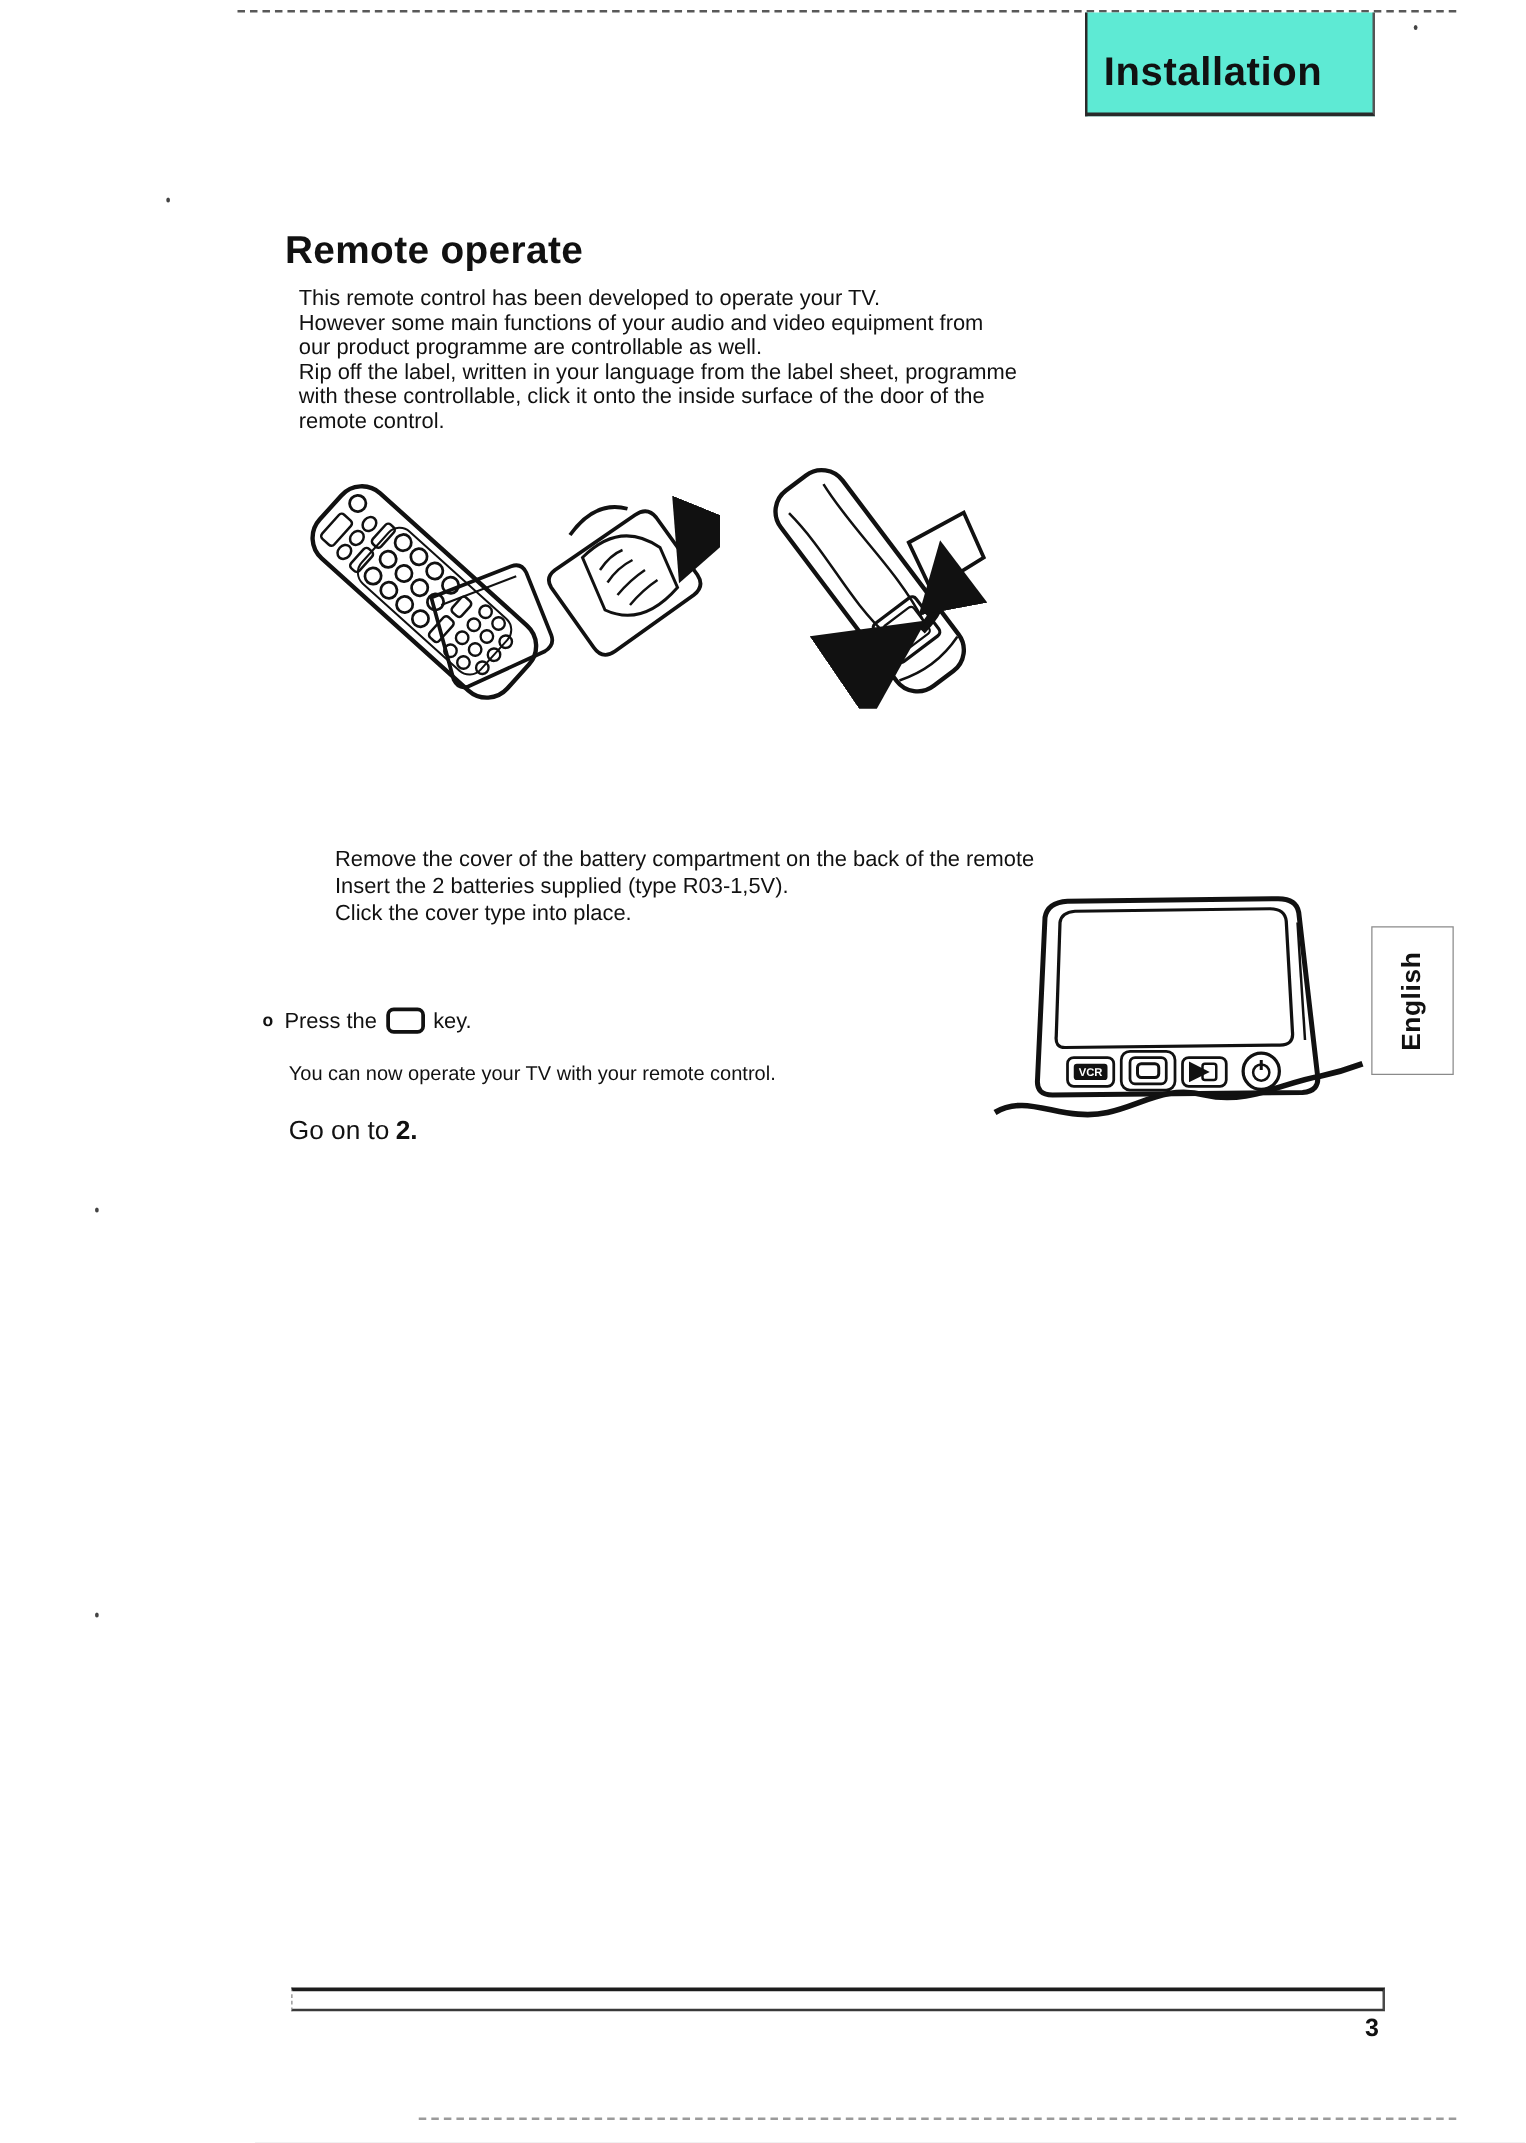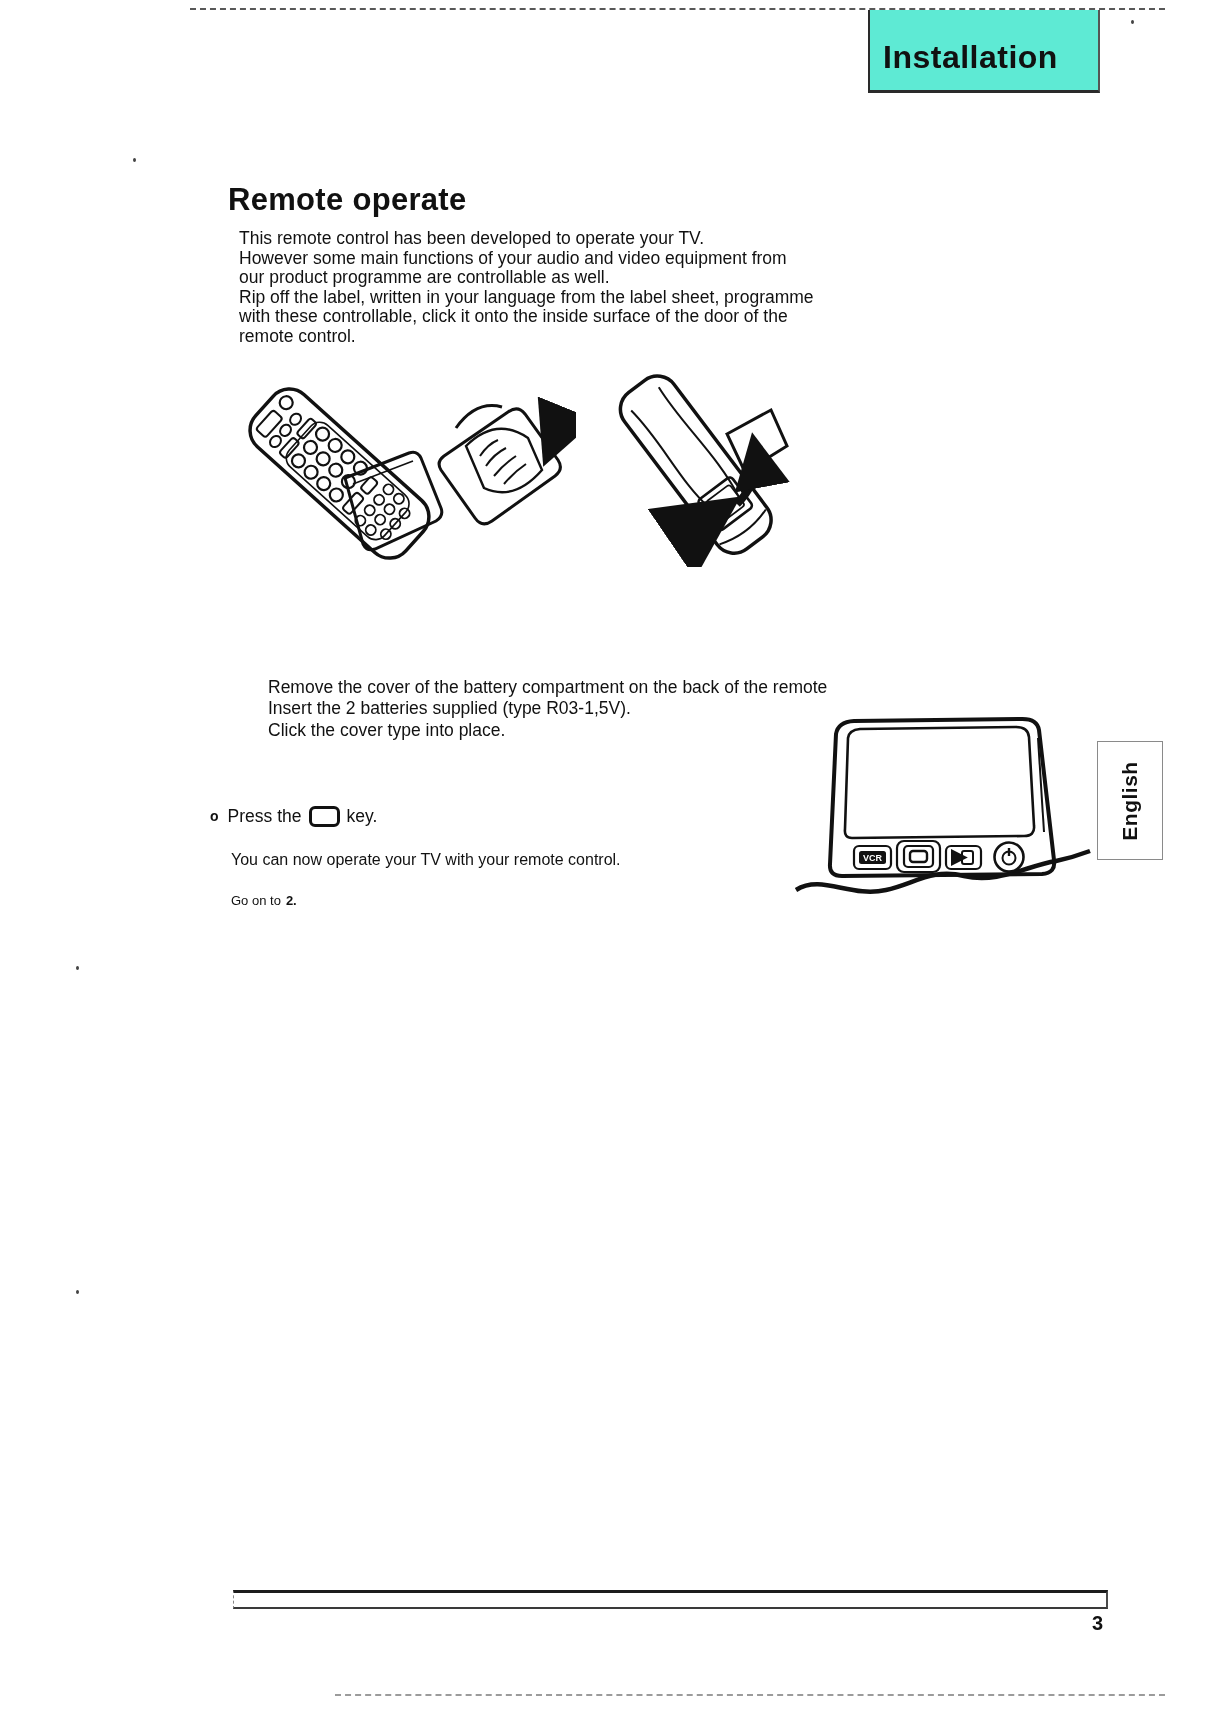--- a/index.html
+++ b/index.html
@@ -34,21 +34,21 @@
   .intro{top:229px;left:228px;width:600px;line-height:19.6px;margin-left:11px;}
   .battery{top:677px;left:231px;width:610px;line-height:21.4px;margin-left:37px;}
 
   .press-step{position:absolute;top:806px;left:210px;font-size:17.5px;
     display:flex;align-items:center;}
   .press-step .bullet{font-size:14px;font-weight:bold;margin-right:9px;position:relative;top:-1px;}
   .key-icon{display:inline-block;width:25px;height:15px;border:3px solid #111;
     border-radius:6px;margin:0 7px;}
 
   .operate-line{position:absolute;top:851px;left:231px;font-size:16px;}
-  .goto-line{position:absolute;top:893px;left:231px;font-size:13px;}
+  .goto-line{position:absolute;top:893px;left:231px;font-size:21px;}
   .goto-line .num{font-weight:bold;margin-left:5px;}
 
   
   .fig{position:absolute;}
   .fig-remote-front{top:356px;left:225px;}
   .fig-door-label{top:394px;left:428px;}
   .fig-remote-back{top:352px;left:585px;}
   .fig-tv{top:714px;left:792px;}
 
   

